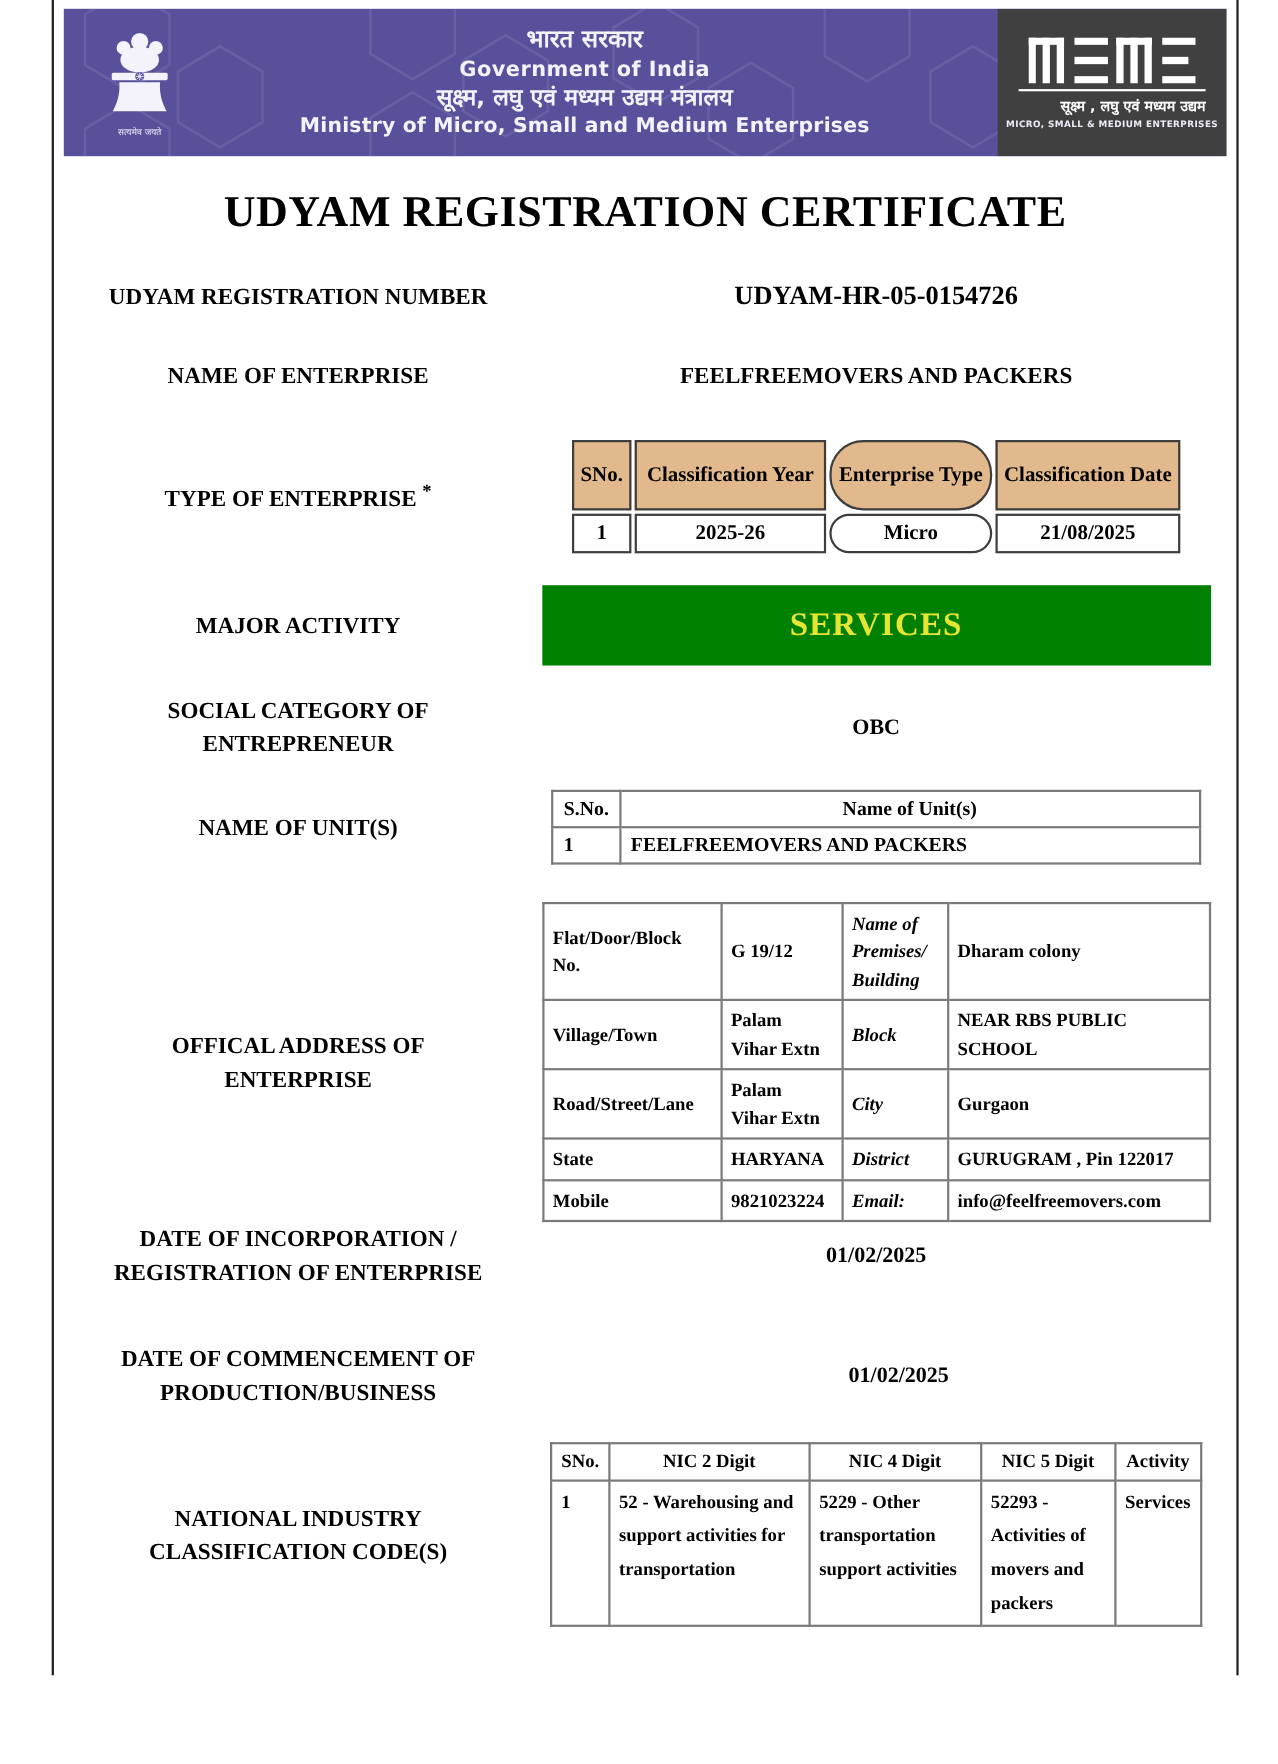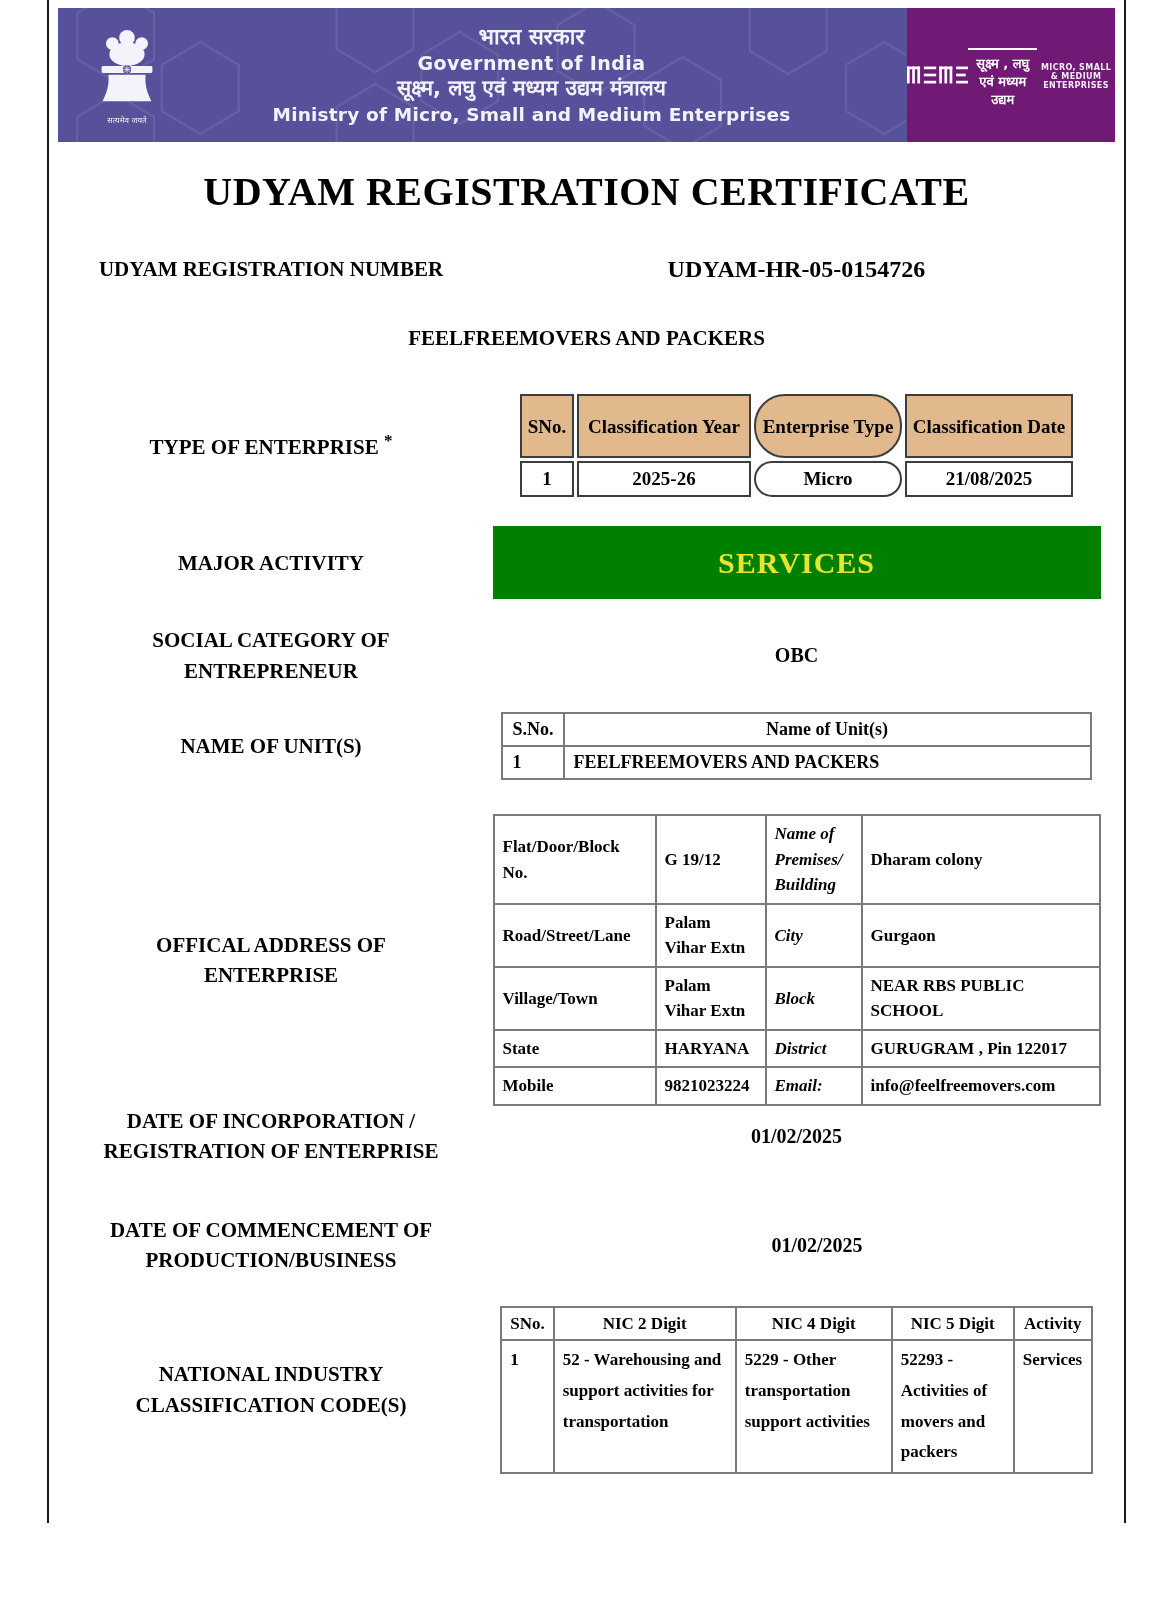--- a/index.html
+++ b/index.html
@@ -24,22 +24,22 @@
   .hexes { position:absolute; inset:0; width:100%; height:100%; }
   .emblem { position:relative; margin-left:34px; width:70px; text-align:center; flex:0 0 auto; }
   .emblem .motto { font-size:8px; line-height:1; margin-top:2px; color:#f4f2fb; }
   .head-text { position:relative; flex:1 1 auto; text-align:center; padding-right:6px; }
   .h-hi  { font-size:22px; font-weight:bold; line-height:1.25; }
   .h-en  { font-size:19px; font-weight:bold; line-height:1.3; letter-spacing:.4px; }
   .h-hi2 { font-size:21px; font-weight:bold; line-height:1.3; }
   .h-en2 { font-size:18.5px; font-weight:bold; line-height:1.3; letter-spacing:.2px; }
   .msme {
     position:relative; flex:0 0 auto; width:208px; height:134px;
-    background:#701a75; display:flex; flex-direction:row;
-    align-items:center; justify-content:center; text-align:center;
+    background:#404040; display:flex; flex-direction:column;
+    align-items:center; justify-content:center; text-align:right;
   }
   .msme-hi {
     font-size:13px; font-weight:bold; color:#fff; margin-top:5px;
     border-top:2px solid #fff; padding-top:4px; width:170px;
   }
   .msme-en { font-size:8px; font-weight:bold; letter-spacing:.4px; color:#efedf8; margin-top:3px; }
   
   h1.cert-title {
     margin-top:26px; text-align:center; font-size:40px; font-weight:bold;
     letter-spacing:.5px; line-height:1.2;
@@ -178,20 +178,21 @@
   <div class="rows">
 
     <div class="row r-reg">
       <div class="label">UDYAM REGISTRATION NUMBER</div>
       <div class="val-area">
           <div class="v-center v-lg">UDYAM-HR-05-0154726</div>
         </div>
     </div>
 
     <div class="row r-name">
+      <div class="label">NAME OF ENTERPRISE</div>
       <div class="val-area">
           <div class="v-center v-md">FEELFREEMOVERS AND PACKERS</div>
         </div>
     </div>
 
     <div class="row r-type">
       <div class="label"><span>TYPE OF ENTERPRISE</span> <sup>*</sup></div>
       <div class="val-area">
         <table class="t-type">
           <tbody>
@@ -253,30 +254,30 @@
       <div class="val-area">
         <table class="t-addr">
           <tbody>
               <tr>
             <td class="c0">Flat/Door/Block No.</td>
             <td class="c1">G 19/12</td>
             <td class="c2">Name of Premises/ Building</td>
             <td class="c3">Dharam colony</td>
           </tr>
           <tr>
+            <td class="c0">Village/Town</td>
+            <td class="c1">Palam Vihar Extn</td>
+            <td class="c2">Block</td>
+            <td class="c3">NEAR RBS PUBLIC SCHOOL</td>
+          </tr>
+          <tr>
             <td class="c0">Road/Street/Lane</td>
             <td class="c1">Palam Vihar Extn</td>
             <td class="c2">City</td>
             <td class="c3">Gurgaon</td>
-          </tr>
-          <tr>
-            <td class="c0">Village/Town</td>
-            <td class="c1">Palam Vihar Extn</td>
-            <td class="c2">Block</td>
-            <td class="c3">NEAR RBS PUBLIC SCHOOL</td>
           </tr>
           <tr>
             <td class="c0">State</td>
             <td class="c1">HARYANA</td>
             <td class="c2">District</td>
             <td class="c3">GURUGRAM , Pin 122017</td>
           </tr>
           <tr>
             <td class="c0">Mobile</td>
             <td class="c1">9821023224</td>

